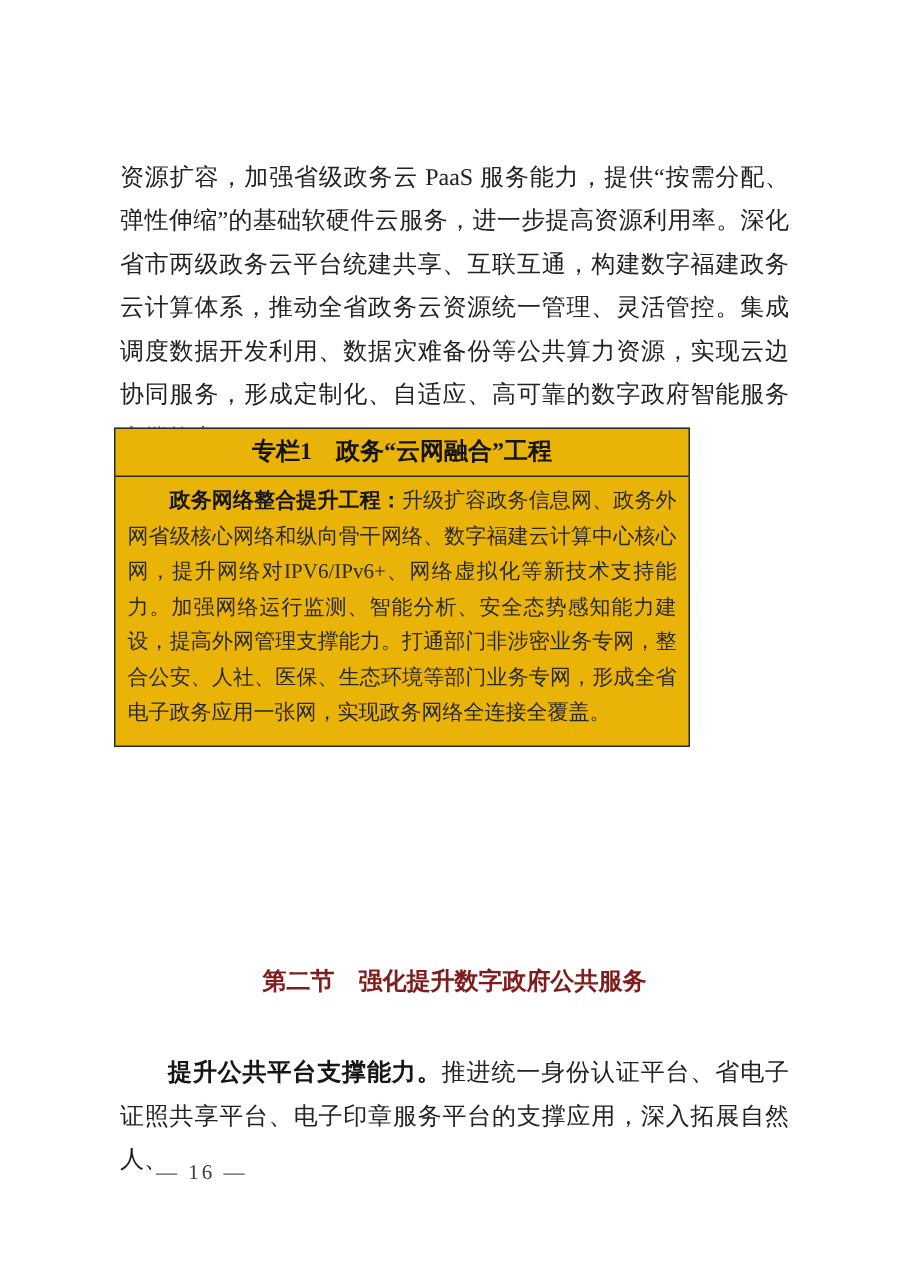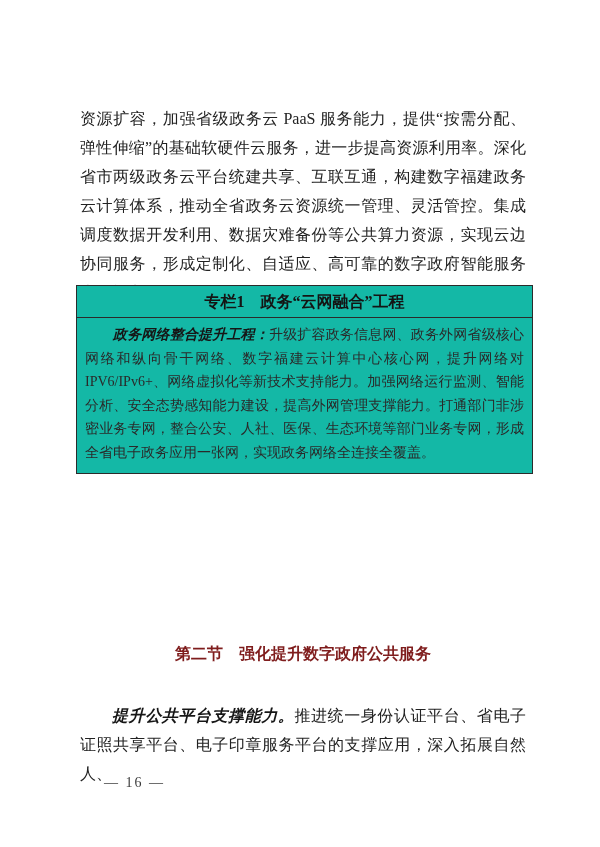--- a/index.html
+++ b/index.html
@@ -18,28 +18,28 @@
     left: 80px;
     width: 446px;
     font-size: 16px;
     line-height: 29px;
     text-align: justify;
     text-justify: inter-ideograph;
     color: #222222;
   }
   .p1 { top: 104px; }
   .p2 { top: 701px; text-indent: 2em; }
-  .lead { font-weight: bold; color: #161616; font-style: italic; }
+  .lead { font-weight: bold; color: #161616; }
   .feature-box {
     position: absolute;
     top: 285px;
     left: 76px;
-    width: 457px;
+    width: 384px;
     border: 1.5px solid #2b2b2b;
-    background: #14b8a6;
+    background: #eab308;
   }
   .box-header {
     height: 32px;
     line-height: 32px;
     text-align: center;
     font-weight: bold;
     font-size: 16px;
     color: #141414;
     border-bottom: 1px solid #2b2b2b;
   }

